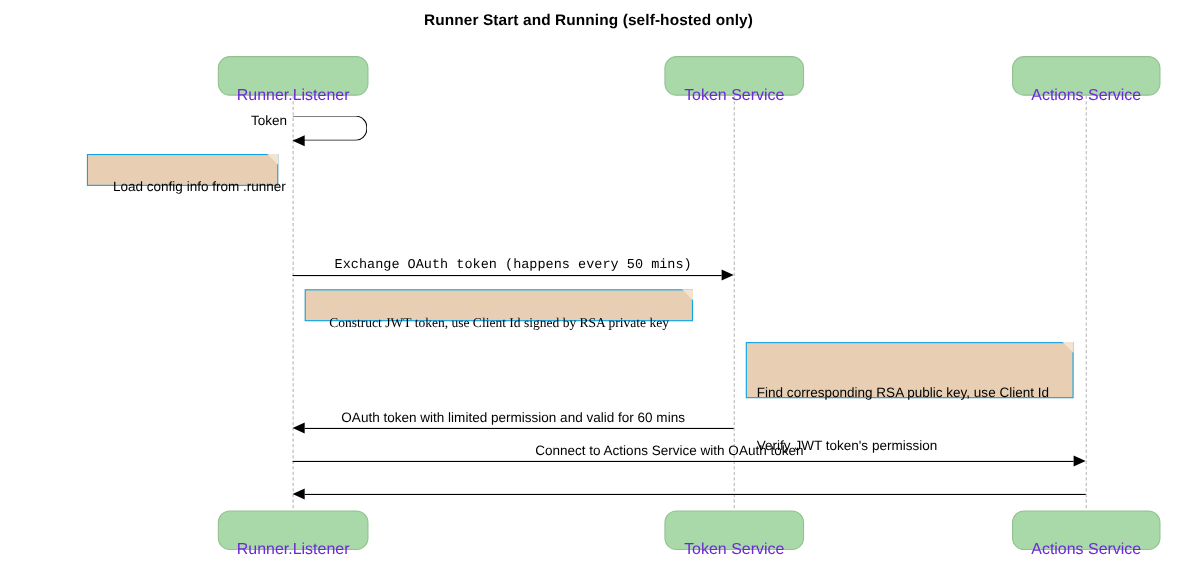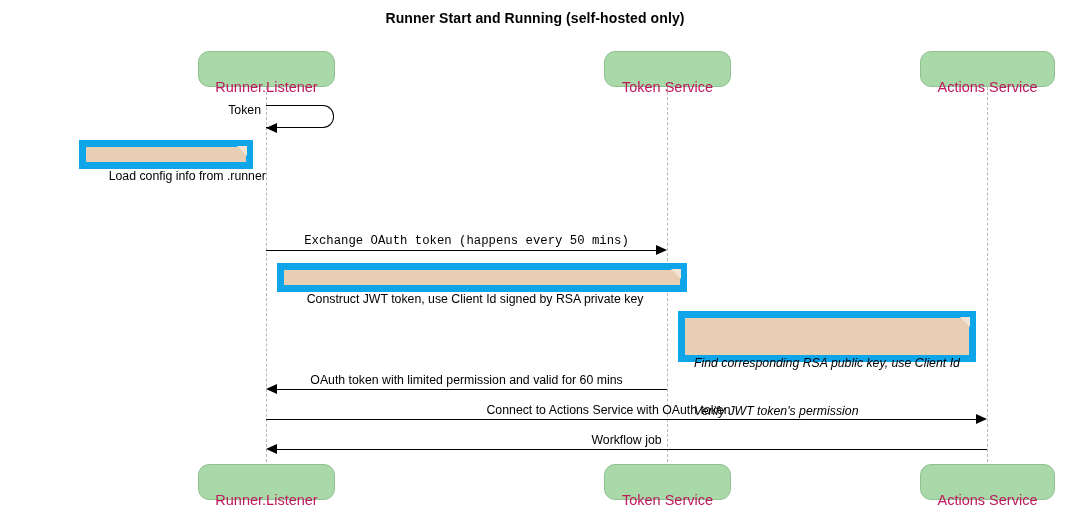--- a/index.html
+++ b/index.html
@@ -43,29 +43,29 @@
     background: #a9d8a9;
     border: 1px solid #91c191;
     border-radius: 11px;
     display: flex;
     align-items: center;
     justify-content: center;
     box-sizing: border-box;
   }
   .participant span {
     font-size: 14.5px;
-    color: #be185d;
+    color: #6d28d9;
     white-space: nowrap;
     margin-top: 36px;
   }
   
   .note {
     position: absolute;
     background: #e8cfb4;
-    border: 7px solid #0ea5e9;
+    border: 1px solid #0ea5e9;
     box-sizing: border-box;
     padding: 5px 8px 5px 9px;
     font-size: 12.3px;
     line-height: 16px;
     color: #000000;
     white-space: pre;
   }
   .note-fold {
     position: absolute;
     top: -1px;
@@ -141,40 +141,39 @@
   <div class="note" style="left:79px; top:140px; width:174px; height:29px;">
     <span>Load config info from .runner</span>
     <span class="note-fold"></span>
   </div>
 
 
   <div class="msg-label" style="left:266px; top:234px; width:401px;font-family:Liberation Mono, monospace;">Exchange OAuth token (happens every 50 mins)</div>
   <div class="msg-line" style="left:266px; top:250px; width:390px;"></div>
   <div class="arrowhead arrow-right" style="left:656px; top:244.5px;"></div>
 
-  <div class="note" style="left:277px; top:263px; width:410px; height:29px;">
+  <div class="note" style="left:277px; top:263px; width:353px; height:29px;font-family:Liberation Serif, serif;">
     <span>Construct JWT token, use Client Id signed by RSA private key</span>
     <span class="note-fold"></span>
   </div>
 
-  <div class="note" style="left:678px; top:311px; width:298px; height:51px;font-style:italic;">
+  <div class="note" style="left:678px; top:311px; width:298px; height:51px;">
     <div>Find corresponding RSA public key, use Client Id</div>
     <div>Verify JWT token's permission</div>
     <span class="note-fold"></span>
   </div>
 
   <div class="msg-label" style="left:266px; top:373px; width:401px;">OAuth token with limited permission and valid for 60 mins</div>
   <div class="msg-line" style="left:277px; top:389px; width:390px;"></div>
   <div class="arrowhead arrow-left" style="left:266px; top:383.5px;"></div>
 
   <div class="msg-label" style="left:248px; top:403px; width:721px;">Connect to Actions Service with OAuth token</div>
   <div class="msg-line" style="left:266px; top:419px; width:710px;"></div>
   <div class="arrowhead arrow-right" style="left:976px; top:413.5px;"></div>
 
-  <div class="msg-label" style="left:266px; top:433px; width:721px;">Workflow job</div>
   <div class="msg-line" style="left:277px; top:449px; width:710px;"></div>
   <div class="arrowhead arrow-left" style="left:266px; top:443.5px;"></div>
 
   <div class="participant" style="left:198px; top:464px; width:137px;">
     <span>Runner.Listener</span>
   </div>
   <div class="participant" style="left:604px; top:464px; width:127px;">
     <span>Token Service</span>
   </div>
   <div class="participant" style="left:920px; top:464px; width:135px;">

